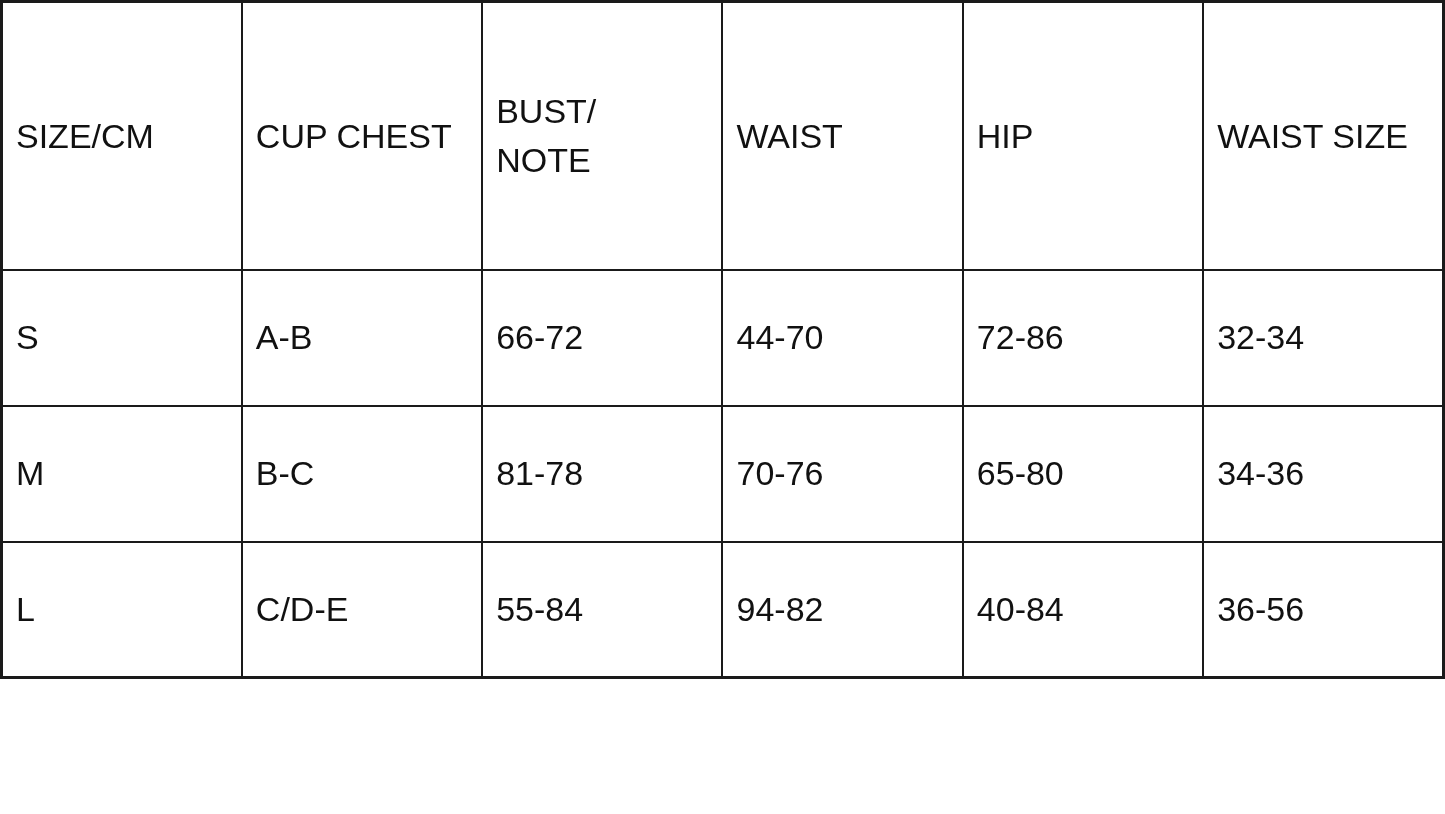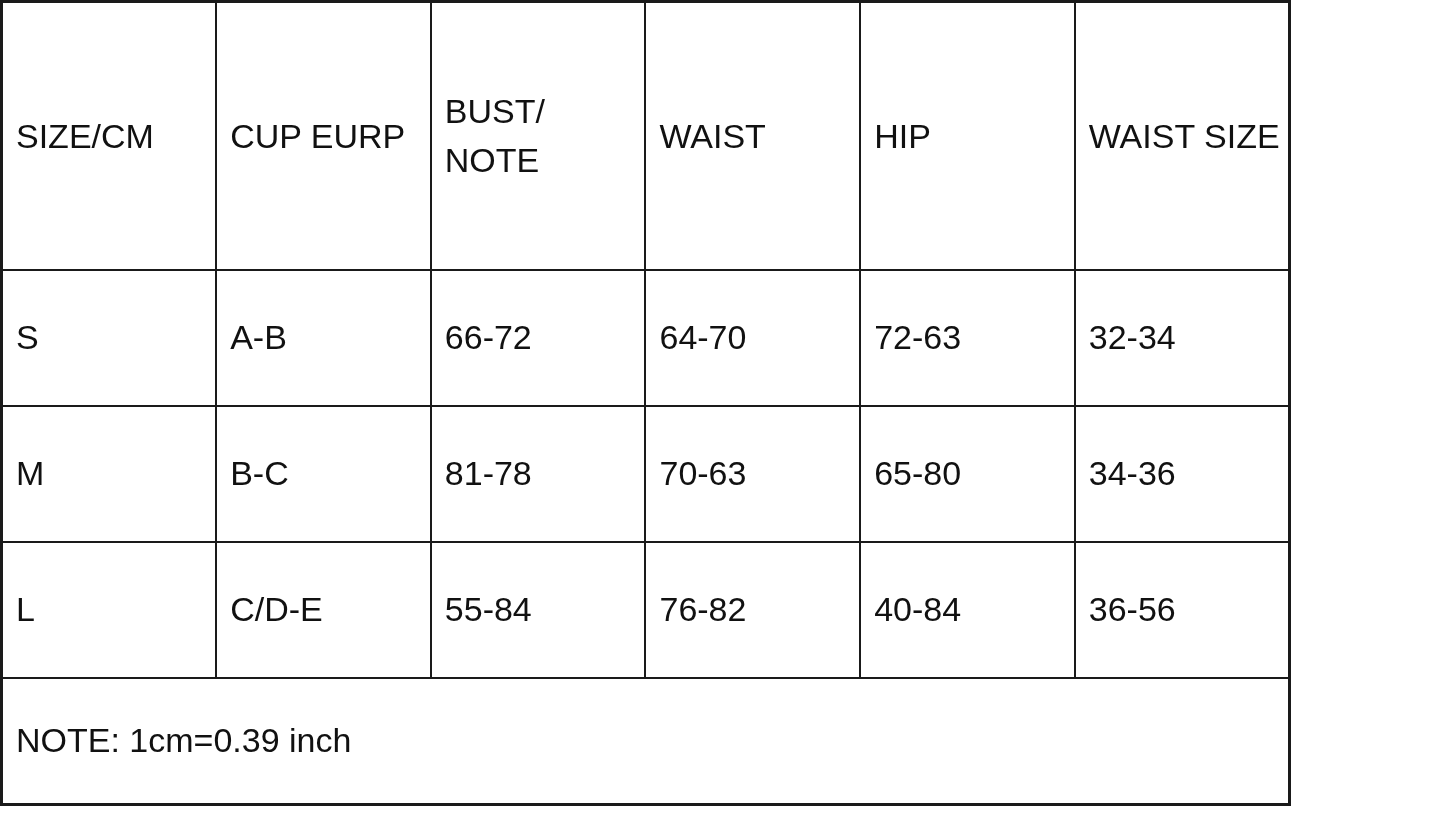--- a/index.html
+++ b/index.html
@@ -10,21 +10,21 @@
   body {
     width: 1445px;
     height: 814px;
     overflow: hidden;
     font-family: "Liberation Sans", sans-serif;
     color: #111111;
   }
   table.size-chart {
     border-collapse: collapse;
     table-layout: fixed;
-    width: 1291px;
+    width: 1445px;
     border: 3px solid #1a1a1a;
     font-size: 34px;
     font-weight: 400;
     color: #111111;
     background: #ffffff;
   }
   table.size-chart col { width: 16.6667%; }
   table.size-chart th,
   table.size-chart td {
     border: 2px solid #1a1a1a;
@@ -50,50 +50,47 @@
     <col>
       <col>
       <col>
       <col>
       <col>
       <col>
   </colgroup>
   <thead>
     <tr class="header-row">
       <th>SIZE/CM</th>
-      <th>CUP EURP</th>
+      <th>CUP CHEST</th>
       <th>BUST/
 NOTE</th>
       <th>WAIST</th>
       <th>HIP</th>
       <th>WAIST SIZE</th>
     </tr>
   </thead>
   <tbody>
     <tr class="data-row">
       <td>S</td>
       <td>A-B</td>
       <td>66-72</td>
-      <td>64-70</td>
-      <td>72-63</td>
+      <td>44-70</td>
+      <td>72-86</td>
       <td>32-34</td>
     </tr>
     <tr class="data-row">
       <td>M</td>
       <td>B-C</td>
       <td>81-78</td>
-      <td>70-63</td>
+      <td>70-76</td>
       <td>65-80</td>
       <td>34-36</td>
     </tr>
     <tr class="data-row">
       <td>L</td>
       <td>C/D-E</td>
       <td>55-84</td>
-      <td>76-82</td>
+      <td>94-82</td>
       <td>40-84</td>
       <td>36-56</td>
-    </tr>
-    <tr class="note-row">
-      <td colspan="6">NOTE: 1cm=0.39 inch</td>
     </tr>
   </tbody>
 </table>
 
 </body></html>

